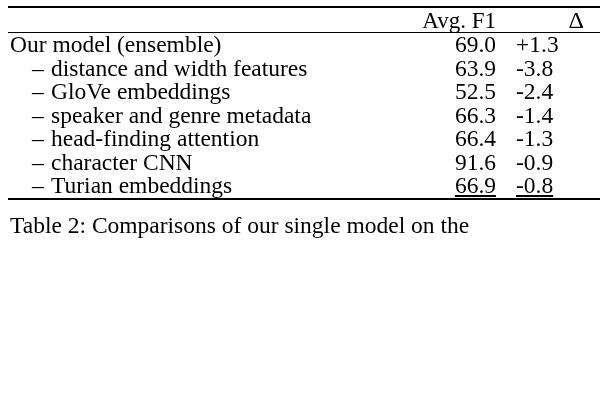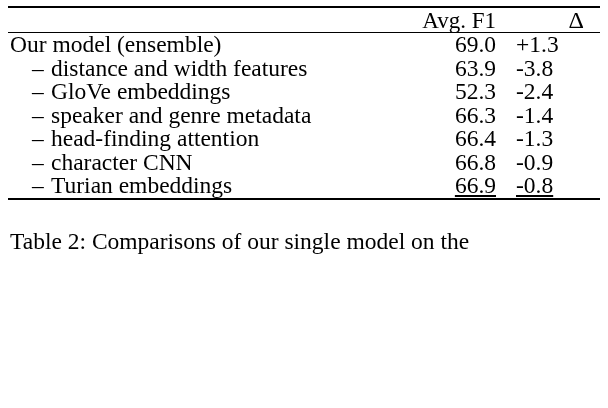--- a/index.html
+++ b/index.html
@@ -60,21 +60,21 @@
   .data-row td.f1 { text-align: right; padding-right: 20px; }
   .data-row td.delta { text-align: left; padding-right: 16px; }
 
   .first-data td { padding-top: 11px; }
   .last-data td { padding-bottom: 11px; text-decoration: underline; }
 
   .indent { display: inline-block; padding-left: 22px; }
   .dash { display: inline-block; width: 19px; }
 
   .caption {
-    margin-top: 28px;
+    margin-top: 12px;
     padding-left: 2px;
     font-size: 23.5px;
     line-height: 1.15;
     white-space: nowrap;
     overflow: hidden;
   }
 </style>
 </head>
 <body>
 
@@ -107,39 +107,39 @@
 
 
       <tr class="data-row">
         <td class="label"><span class="indent"><span class="dash">–</span><span>distance and width features</span></span></td>
         <td class="f1">63.9</td>
         <td class="delta">-3.8</td>
       </tr>
 
       <tr class="data-row">
         <td class="label"><span class="indent"><span class="dash">–</span><span>GloVe embeddings</span></span></td>
-        <td class="f1">52.3</td>
+        <td class="f1">52.5</td>
         <td class="delta">-2.4</td>
       </tr>
 
       <tr class="data-row">
         <td class="label"><span class="indent"><span class="dash">–</span><span>speaker and genre metadata</span></span></td>
         <td class="f1">66.3</td>
         <td class="delta">-1.4</td>
       </tr>
 
       <tr class="data-row">
         <td class="label"><span class="indent"><span class="dash">–</span><span>head-finding attention</span></span></td>
         <td class="f1">66.4</td>
         <td class="delta">-1.3</td>
       </tr>
 
       <tr class="data-row">
         <td class="label"><span class="indent"><span class="dash">–</span><span>character CNN</span></span></td>
-        <td class="f1">66.8</td>
+        <td class="f1">91.6</td>
         <td class="delta">-0.9</td>
       </tr>
 
       <tr class="data-row last-data">
         <td class="label"><span class="indent"><span class="dash">–</span><span>Turian embeddings</span></span></td>
         <td class="f1">66.9</td>
         <td class="delta">-0.8</td>
       </tr>
 
       <tr class="rule-bot">

